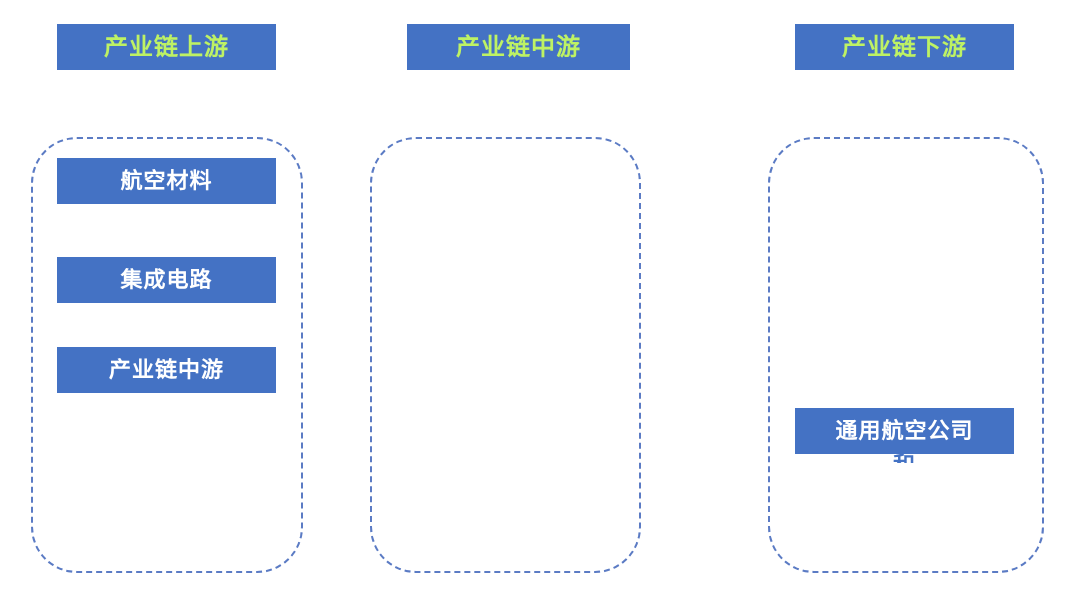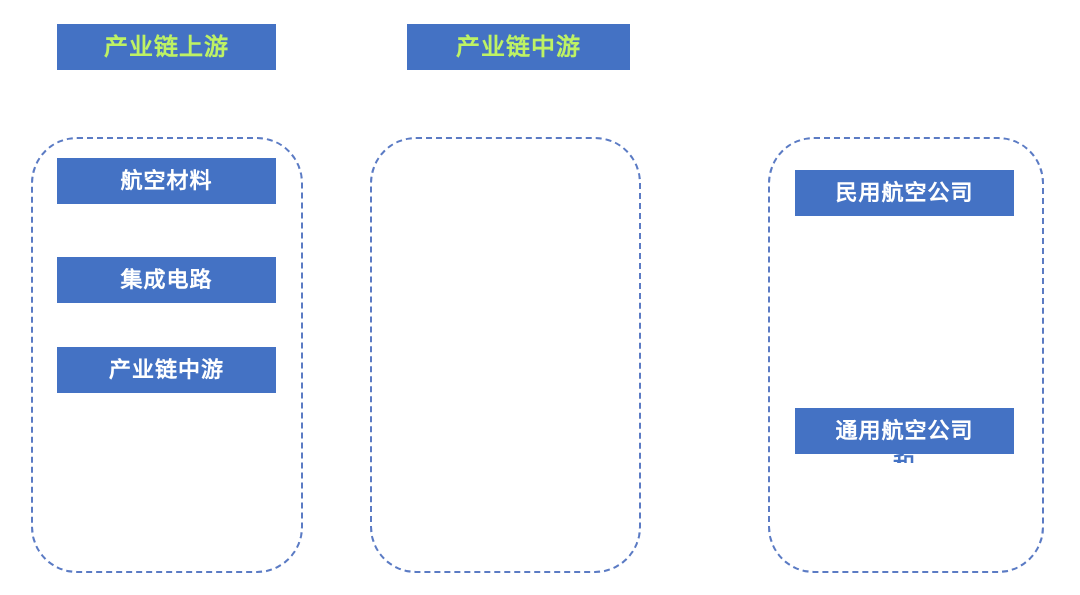--- a/index.html
+++ b/index.html
@@ -113,24 +113,24 @@
 
   <div class="item-box" style="left:57px; top:347px; width:219px;">产业链中游</div>
 
 
   <div class="col-header" style="left:407px; top:24px; width:223px;">产业链中游</div>
 
   <div class="col-body col-2" style="left:370px; top:137px; width:271px; height:436px;">
   </div>
 
 
+  <div class="col-header" style="left:795px; top:24px; width:219px;">产业链下游</div>
 
   <div class="col-body col-3" style="left:768px; top:137px; width:276px; height:436px;">
   </div>
 
-  <div class="item-box" style="left:795px; top:170px; width:219px;">民用航空公司</div>
 
   <div class="item-box has-overflow" style="left:795px; top:408px; width:219px;">
     <div class="line-main">通用航空公司</div>
     <div class="line-clip">和</div>
   </div>
 
 </div>
 
 </body></html>

